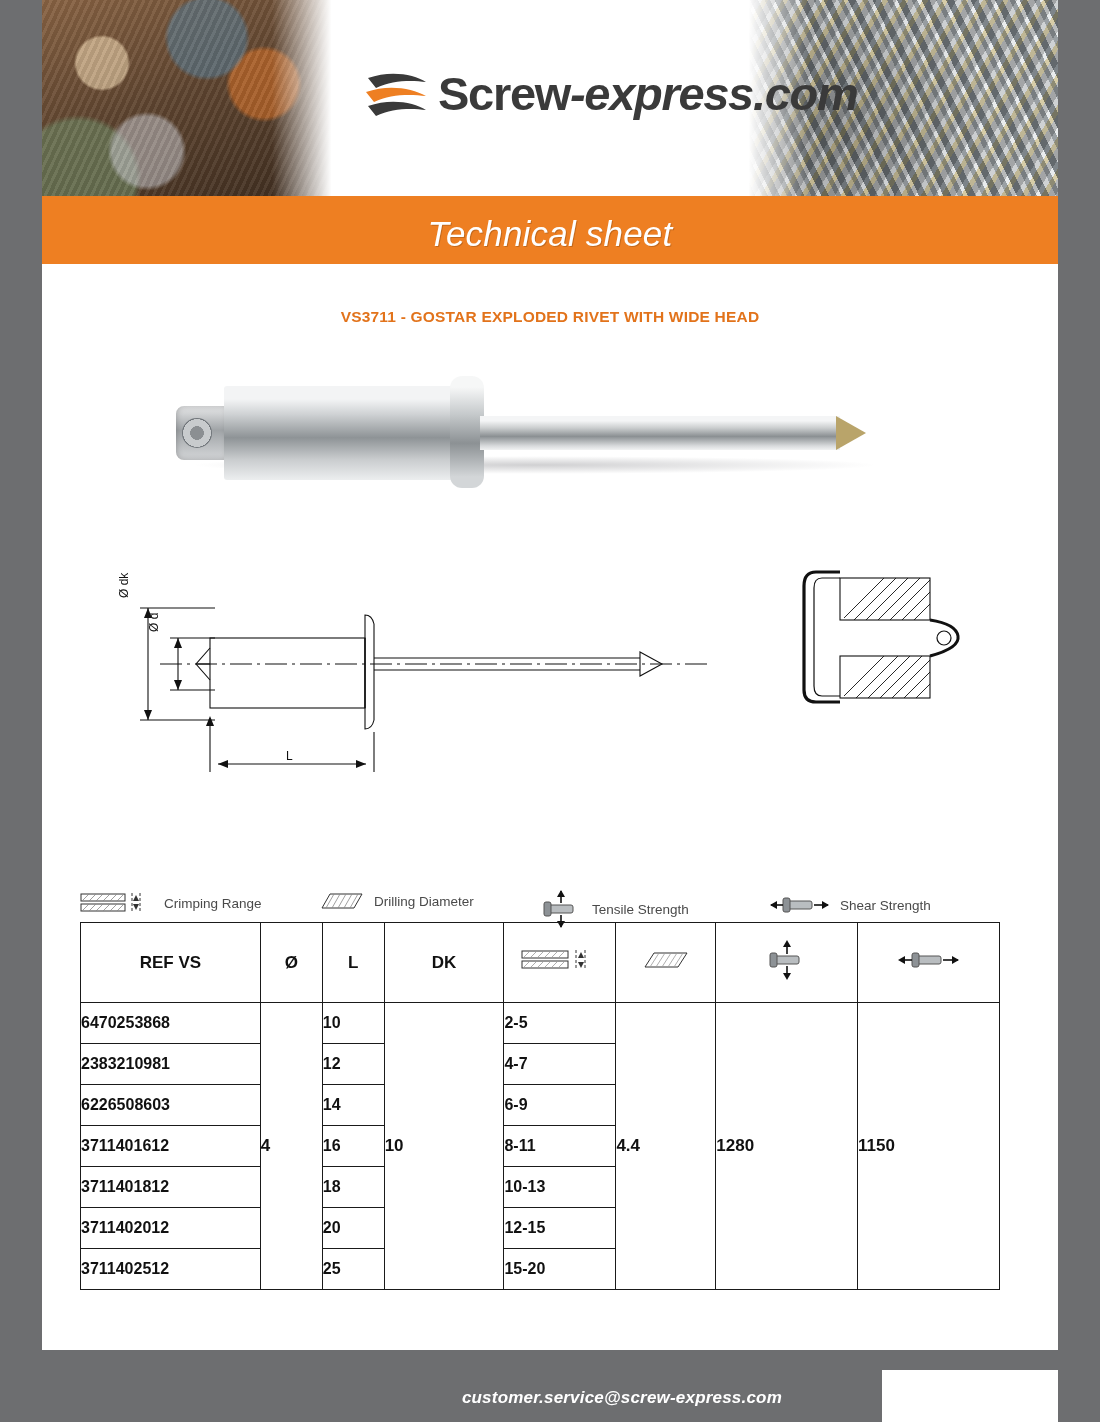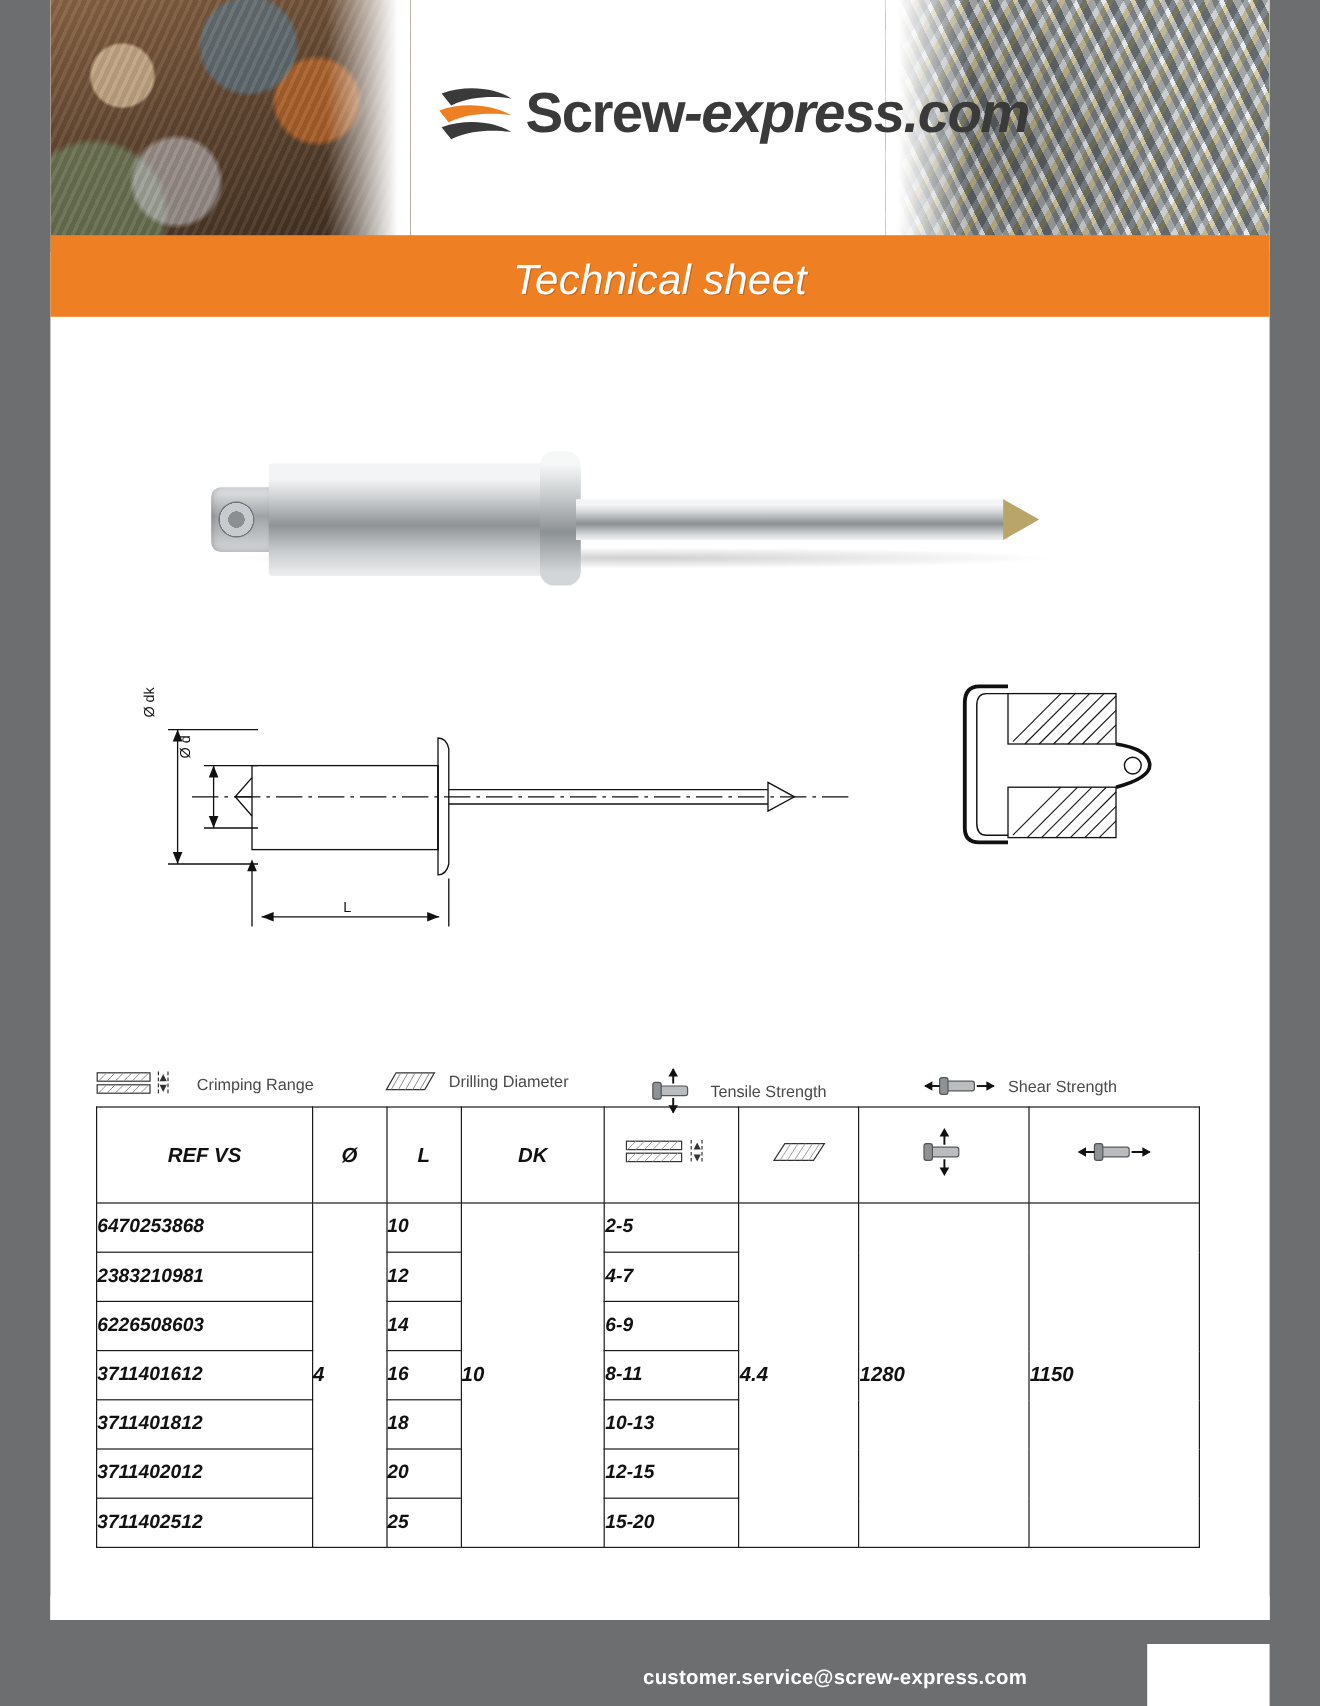--- a/index.html
+++ b/index.html
@@ -197,37 +197,37 @@
     border-collapse: collapse;
     font-size: 16px;
     color: #111;
   }
   table.spec th, table.spec td {
     border: 1.5px solid #1a1a1a;
     vertical-align: middle;
     padding: 0;
     height: 41px;
     font-weight: 700;
-    font-style: italic;
   }
   table.spec thead th { height: 80px; font-size: 17px; }
   table.spec .c-ref { width: 180px; }
   table.spec .c-d   { width: 62px; }
   table.spec .c-l   { width: 62px; }
   table.spec .c-dk  { width: 120px; }
   table.spec .c-cr  { width: 112px; }
   table.spec .c-dd  { width: 100px; }
   table.spec .c-ts  { width: 142px; }
   table.spec .c-ss  { width: 142px; }
   .big-val { font-size: 17px; font-weight: 700; }
 
   
   .footer {
-    position: absolute; left: 0; bottom: 0; width: 956px; height: 52px;
+    position: absolute; left: 0; bottom: 0; width: 882px; height: 52px;
     background: #6d6e70;
+    font-style: italic;
   }
   .footer-sep {
     position: absolute; left: 0; bottom: 52px; width: 1100px; height: 20px;
     background: #6d6e70;
   }
   .footer-mail {
     position: absolute; right: 100px; bottom: 14px;
     color: #ffffff; font-size: 17px; font-weight: 700;
     letter-spacing: .2px;
   }
@@ -268,20 +268,21 @@
       </span>
     </div>
 
     <div class="orange-strip"></div>
   </div>
 
   <div class="banner">
     <div class="banner-title">Technical sheet</div>
   </div>
 
+  <div class="product-title">VS3711 - GOSTAR EXPLODED RIVET WITH WIDE HEAD</div>
 
   <div class="rivet-photo">
     <div class="shadow"></div>
     <div class="head"></div>
     <div class="body"></div>
     <div class="flange"></div>
     <div class="mandrel"></div>
     <div class="tip"></div>
   </div>
 

